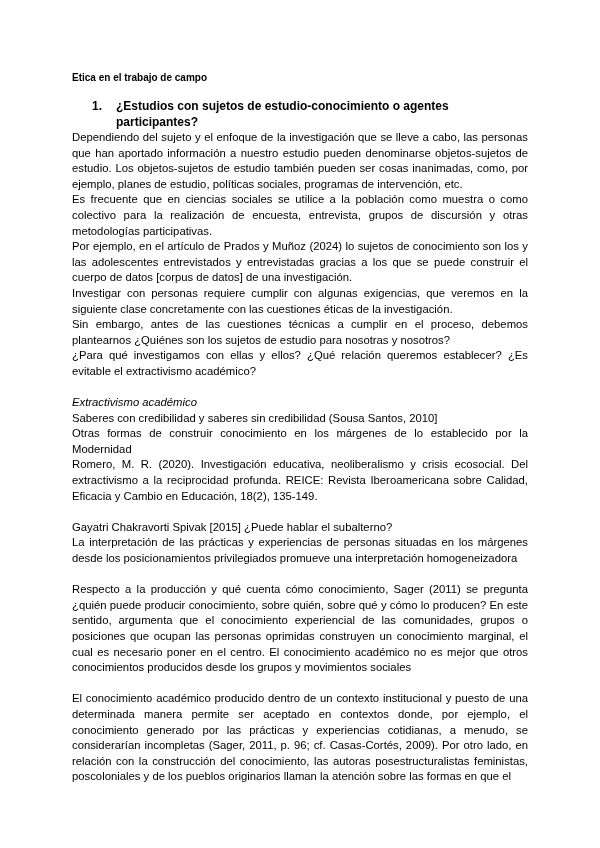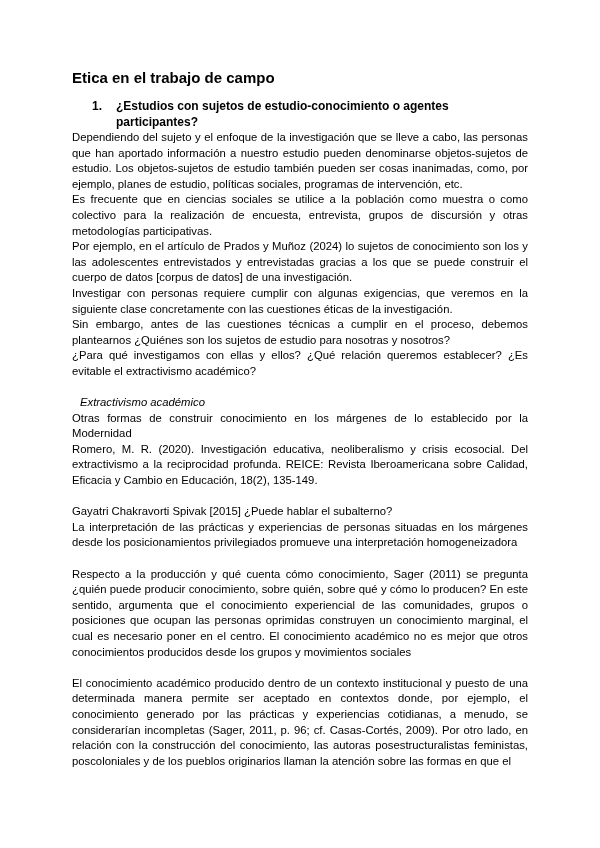--- a/index.html
+++ b/index.html
@@ -18,21 +18,21 @@
     .page {
       position: absolute;
       left: 72px;
       top: 70px;
       width: 456px;
       font-size: 11.3px;
       line-height: 15.6px;
     }
     .title {
       font-weight: bold;
-      font-size: 15px;
+      font-size: 10px;
       margin: 0 0 12px 0;
       line-height: 16px;
     }
     .heading {
       font-weight: bold;
       font-size: 12px;
       margin: 0;
       padding-left: 20px;
       line-height: 16px;
       display: flex;
@@ -43,21 +43,20 @@
     }
     p {
       margin: 0;
       text-align: justify;
     }
     p.left {
       text-align: left;
     }
     .italic {
       font-style: italic;
-      margin-left: 8px;
     }
     .gap {
       height: 15.6px;
     }
   </style>
 </head>
 <body>
 
 <div class="page">
 
@@ -71,20 +70,21 @@
   <p>Dependiendo del sujeto y el enfoque de la investigación que se lleve a cabo, las personas que han aportado información a nuestro estudio pueden denominarse objetos-sujetos de estudio. Los objetos-sujetos de estudio también pueden ser cosas inanimadas, como, por ejemplo, planes de estudio, políticas sociales, programas de intervención, etc.</p>
   <p>Es frecuente que en ciencias sociales se utilice a la población como muestra o como colectivo para la realización de encuesta, entrevista, grupos de discursión y otras metodologías participativas.</p>
   <p>Por ejemplo, en el artículo de Prados y Muñoz (2024) lo sujetos de conocimiento son los y las adolescentes entrevistados y entrevistadas gracias a los que se puede construir el cuerpo de datos [corpus de datos] de una investigación.</p>
   <p>Investigar con personas requiere cumplir con algunas exigencias, que veremos en la siguiente clase concretamente con las cuestiones éticas de la investigación.</p>
   <p>Sin embargo, antes de las cuestiones técnicas a cumplir en el proceso, debemos plantearnos ¿Quiénes son los sujetos de estudio para nosotras y nosotros?</p>
   <p>¿Para qué investigamos con ellas y ellos? ¿Qué relación queremos establecer? ¿Es evitable el extractivismo académico?</p>
 
   <div class="gap"></div>
 
   <p class="italic left">Extractivismo académico</p>
+  <p class="left">Saberes con credibilidad y saberes sin credibilidad (Sousa Santos, 2010]</p>
   <p>Otras formas de construir conocimiento en los márgenes de lo establecido por la Modernidad</p>
   <p>Romero, M. R. (2020). Investigación educativa, neoliberalismo y crisis ecosocial. Del extractivismo a la reciprocidad profunda. REICE: Revista Iberoamericana sobre Calidad, Eficacia y Cambio en Educación, 18(2), 135-149.</p>
 
   <div class="gap"></div>
 
   <p class="left">Gayatri Chakravorti Spivak [2015] ¿Puede hablar el subalterno?</p>
   <p>La interpretación de las prácticas y experiencias de personas situadas en los márgenes desde los posicionamientos privilegiados promueve una interpretación homogeneizadora</p>
 
   <div class="gap"></div>
 

